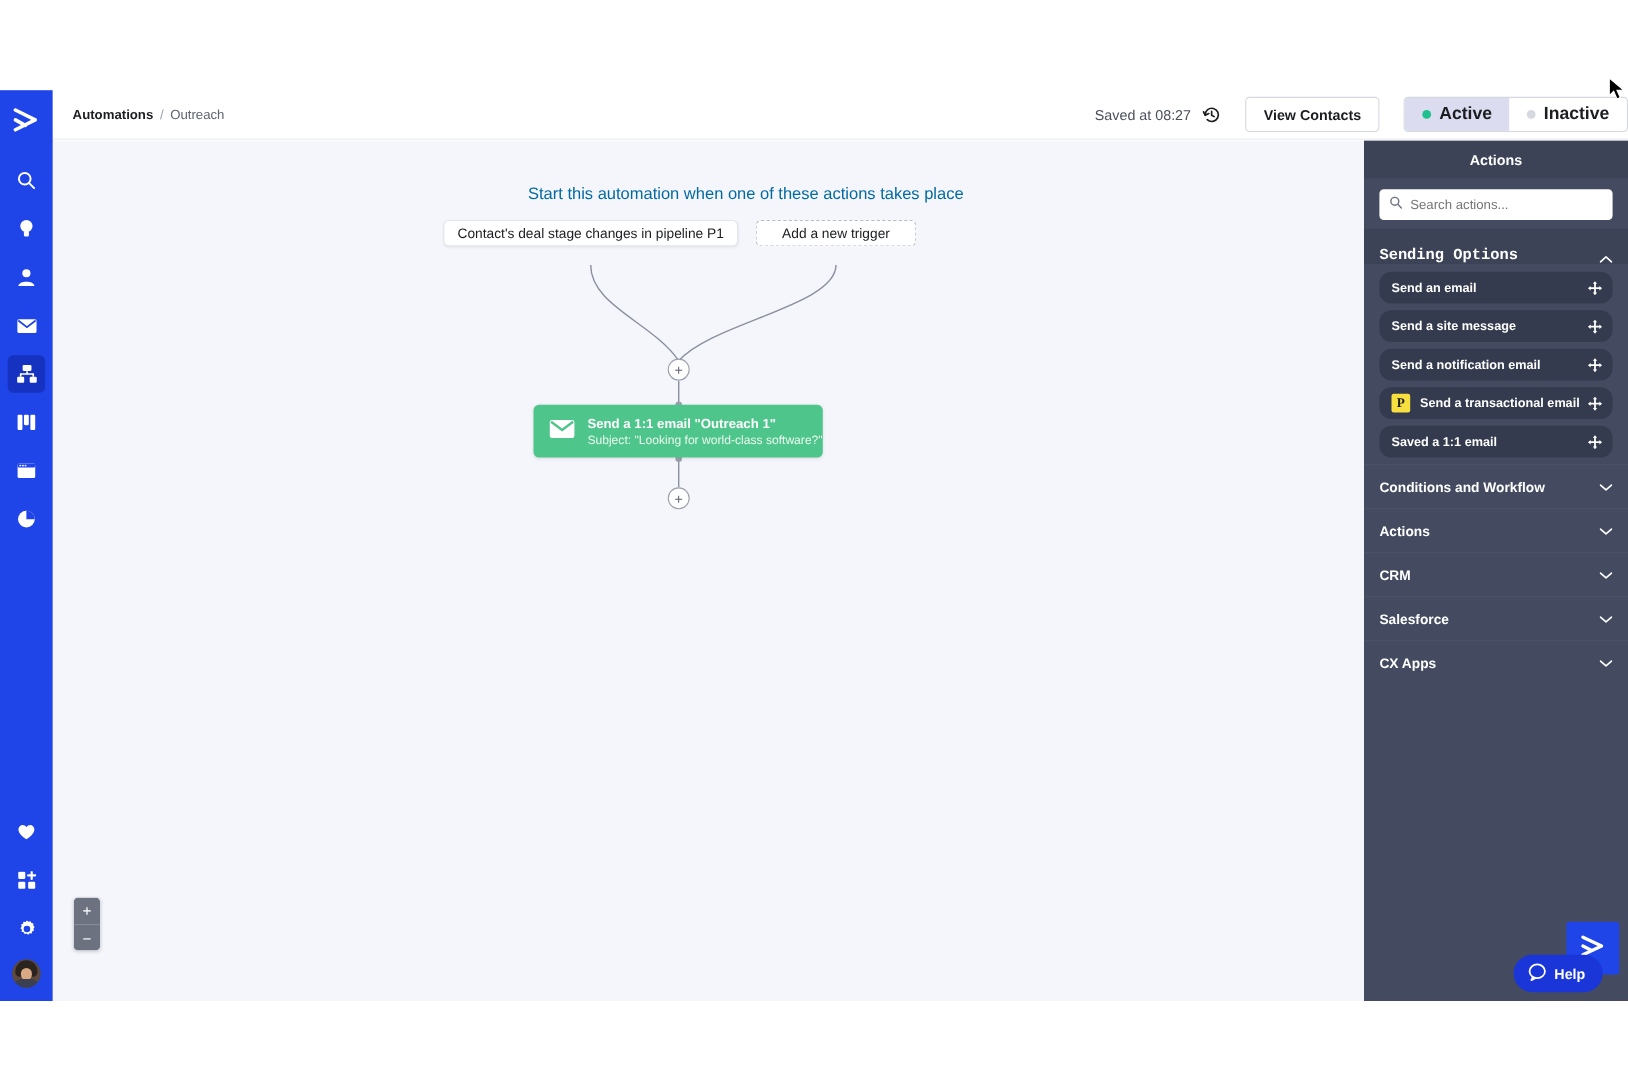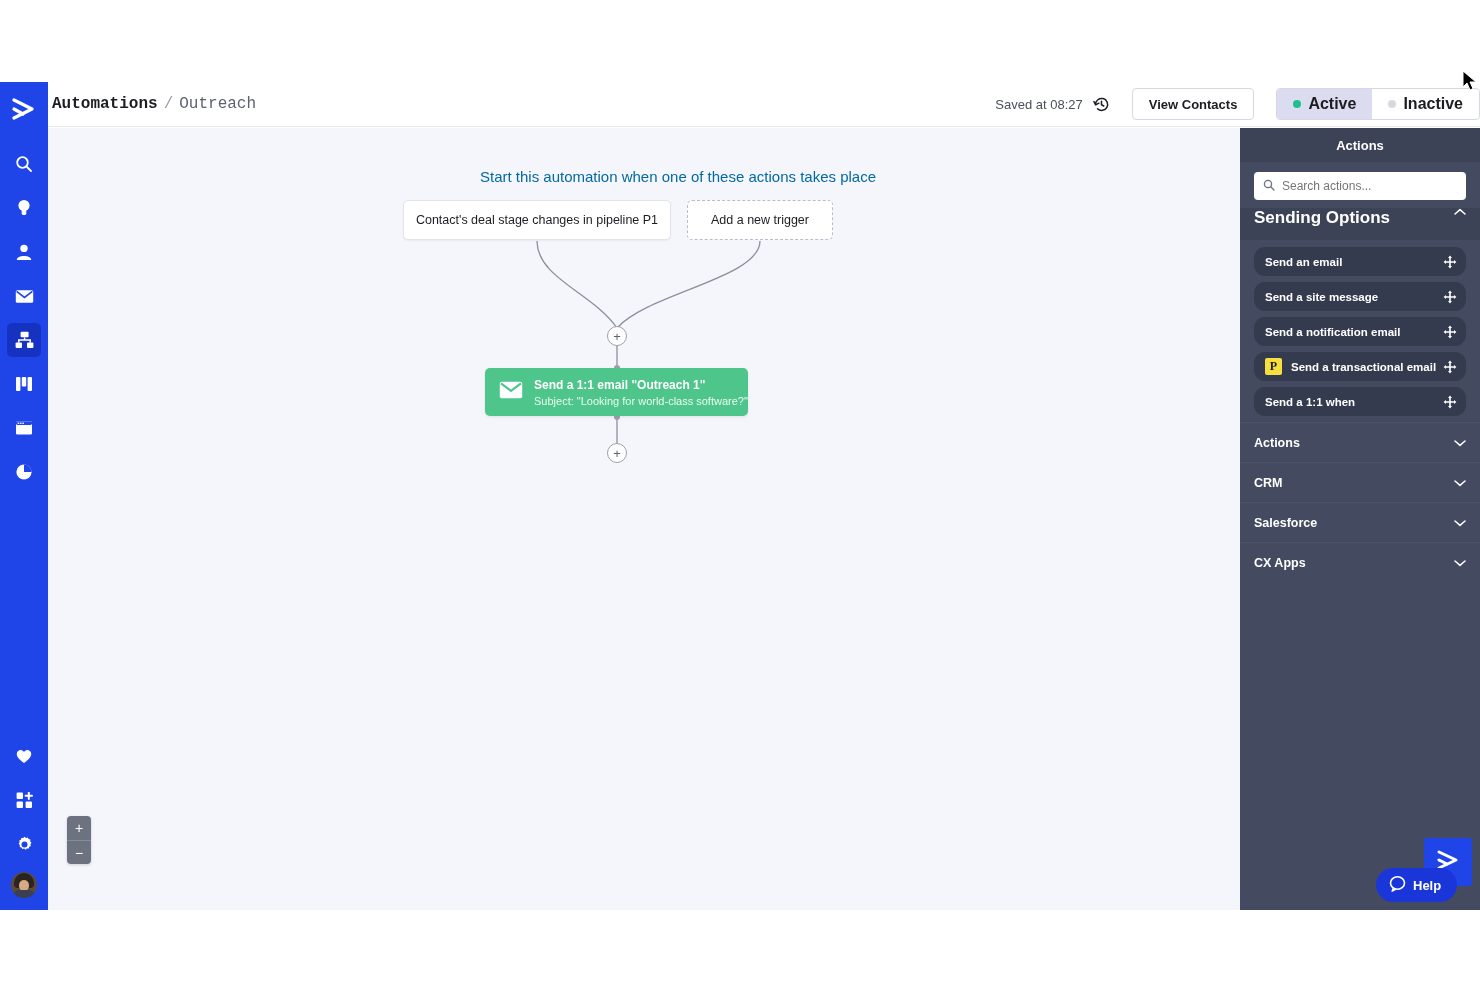--- a/index.html
+++ b/index.html
@@ -50,21 +50,21 @@
      border-radius: 8px 8px 0 0; background:#3a3f52; }
 
   
   .header {
     position: absolute; left: 48px; top: 82px;
     width: 1432px; height: 45px;
     background: #ffffff;
     border-bottom: 1px solid #e8eaef;
     display: flex; align-items: center;
   }
-  .breadcrumb { margin-left: 4px; font-size: 16px; display: flex; align-items: baseline; gap: 6px; font-family: Liberation Mono, monospace; }
+  .breadcrumb { margin-left: 18px; font-size: 12px; display: flex; align-items: baseline; gap: 6px; }
   .breadcrumb .bc-root { font-weight: bold; color: #1b1d21; }
   .breadcrumb .bc-sep { color: #9aa0ad; }
   .breadcrumb .bc-cur { color: #5c6370; }
   .header-right { margin-left: auto; display: flex; align-items: center; gap: 0; }
   .saved-text { font-size: 13px; color: #4a4f5c; }
   .history-icon { margin-left: 10px; margin-right: 22px; display:flex; align-items:center; }
   .btn-view-contacts {
     height: 32px; padding: 0 16px; border: 1px solid #d5d8e0; border-radius: 4px;
     background: #fff; font-size: 13px; font-weight: bold; color: #1b1d21;
     display: flex; align-items: center; cursor: pointer;
@@ -90,21 +90,21 @@
     width: 1192px; height: 782px;
     background: #f5f6fb;
     overflow: hidden;
   }
   .canvas-title {
     position: absolute; left: 0; top: 40px; width: 1192px;
     text-align: center; font-size: 15px; font-weight: normal; color: #0369a1;
     padding-left: 68px;
   }
   .trigger-box {
-    position: absolute; height: 40px;
+    position: absolute; height: 24px;
     background: #ffffff; border: 1px solid #e3e5ec; border-radius: 5px;
     box-shadow: 0 1px 2px rgba(30,35,60,0.06);
     display: flex; align-items: center; justify-content: center;
     font-size: 12.5px; color: #1b1d21; cursor: pointer;
   }
   .trigger-box.existing { left: 355px; top: 72px; width: 268px; }
   .trigger-box.add {
     left: 639px; top: 72px; width: 146px;
     border: 1px dashed #b9bdc9; box-shadow: none; background: #ffffff;
   }
@@ -159,22 +159,22 @@
   .rb-search {
     height: 28px; background: #ffffff; border-radius: 4px;
     display: flex; align-items: center; gap: 7px; padding: 0 9px;
   }
   .rb-search input {
     border: none; outline: none; font-size: 12px; color: #5c6370;
     font-family: "Liberation Sans", sans-serif; flex: 1; background: transparent;
   }
   .rb-section-head {
     height: 32px; background: #3c4356; color: #ffffff;
-    font-size: 17px; font-weight: bold;
-    display: flex; align-items: flex-start; padding: 0 14px; cursor: pointer;
+    font-size: 14px; font-weight: bold;
+    display: flex; align-items: flex-end; padding: 0 14px; cursor: pointer; font-family: Liberation Mono, monospace;
   }
   .rb-section-head .chev { margin-left: auto; display:flex; }
   .rb-items { padding: 7px 14px 6px 14px; display: flex; flex-direction: column; gap: 6px; }
   .rb-item {
     height: 29px; background: #343b4e; border-radius: 11px;
     display: flex; align-items: center; padding: 0 9px 0 11px;
     color: #ffffff; font-size: 11.5px; font-weight: bold; cursor: pointer;
   }
   .rb-item .drag { margin-left: auto; display: flex; }
   .pm-badge {
@@ -456,30 +456,38 @@
         <div class="rb-item">
           <span class="pm-badge">P</span>
           <span>Send a transactional email</span>
           <span class="drag">
             <svg width="14" height="14" viewBox="0 0 14 14">
               <path d="M7 0.6 L9 3 H7.8 V6.2 H11 V5 L13.4 7 L11 9 V7.8 H7.8 V11 H9 L7 13.4 L5 11 H6.2 V7.8 H3 V9 L0.6 7 L3 5 V6.2 H6.2 V3 H5 Z" fill="#ffffff"></path>
             </svg>
           </span>
         </div>
         <div class="rb-item">
-          <span>Send a 1:1 when</span>
+          <span>Saved a 1:1 email</span>
           <span class="drag">
             <svg width="14" height="14" viewBox="0 0 14 14">
               <path d="M7 0.6 L9 3 H7.8 V6.2 H11 V5 L13.4 7 L11 9 V7.8 H7.8 V11 H9 L7 13.4 L5 11 H6.2 V7.8 H3 V9 L0.6 7 L3 5 V6.2 H6.2 V3 H5 Z" fill="#ffffff"></path>
             </svg>
           </span>
         </div>
       </div>
 
     <div id="categories">
+        <div class="rb-cat">
+          <span>Conditions and Workflow</span>
+          <span class="chev">
+            <svg width="12" height="8" viewBox="0 0 12 8">
+              <path d="M1 2 L6 6.4 L11 2" fill="none" stroke="#ffffff" stroke-width="1.5" stroke-linecap="round" stroke-linejoin="round"></path>
+            </svg>
+          </span>
+        </div>
         <div class="rb-cat">
           <span>Actions</span>
           <span class="chev">
             <svg width="12" height="8" viewBox="0 0 12 8">
               <path d="M1 2 L6 6.4 L11 2" fill="none" stroke="#ffffff" stroke-width="1.5" stroke-linecap="round" stroke-linejoin="round"></path>
             </svg>
           </span>
         </div>
         <div class="rb-cat">
           <span>CRM</span>

